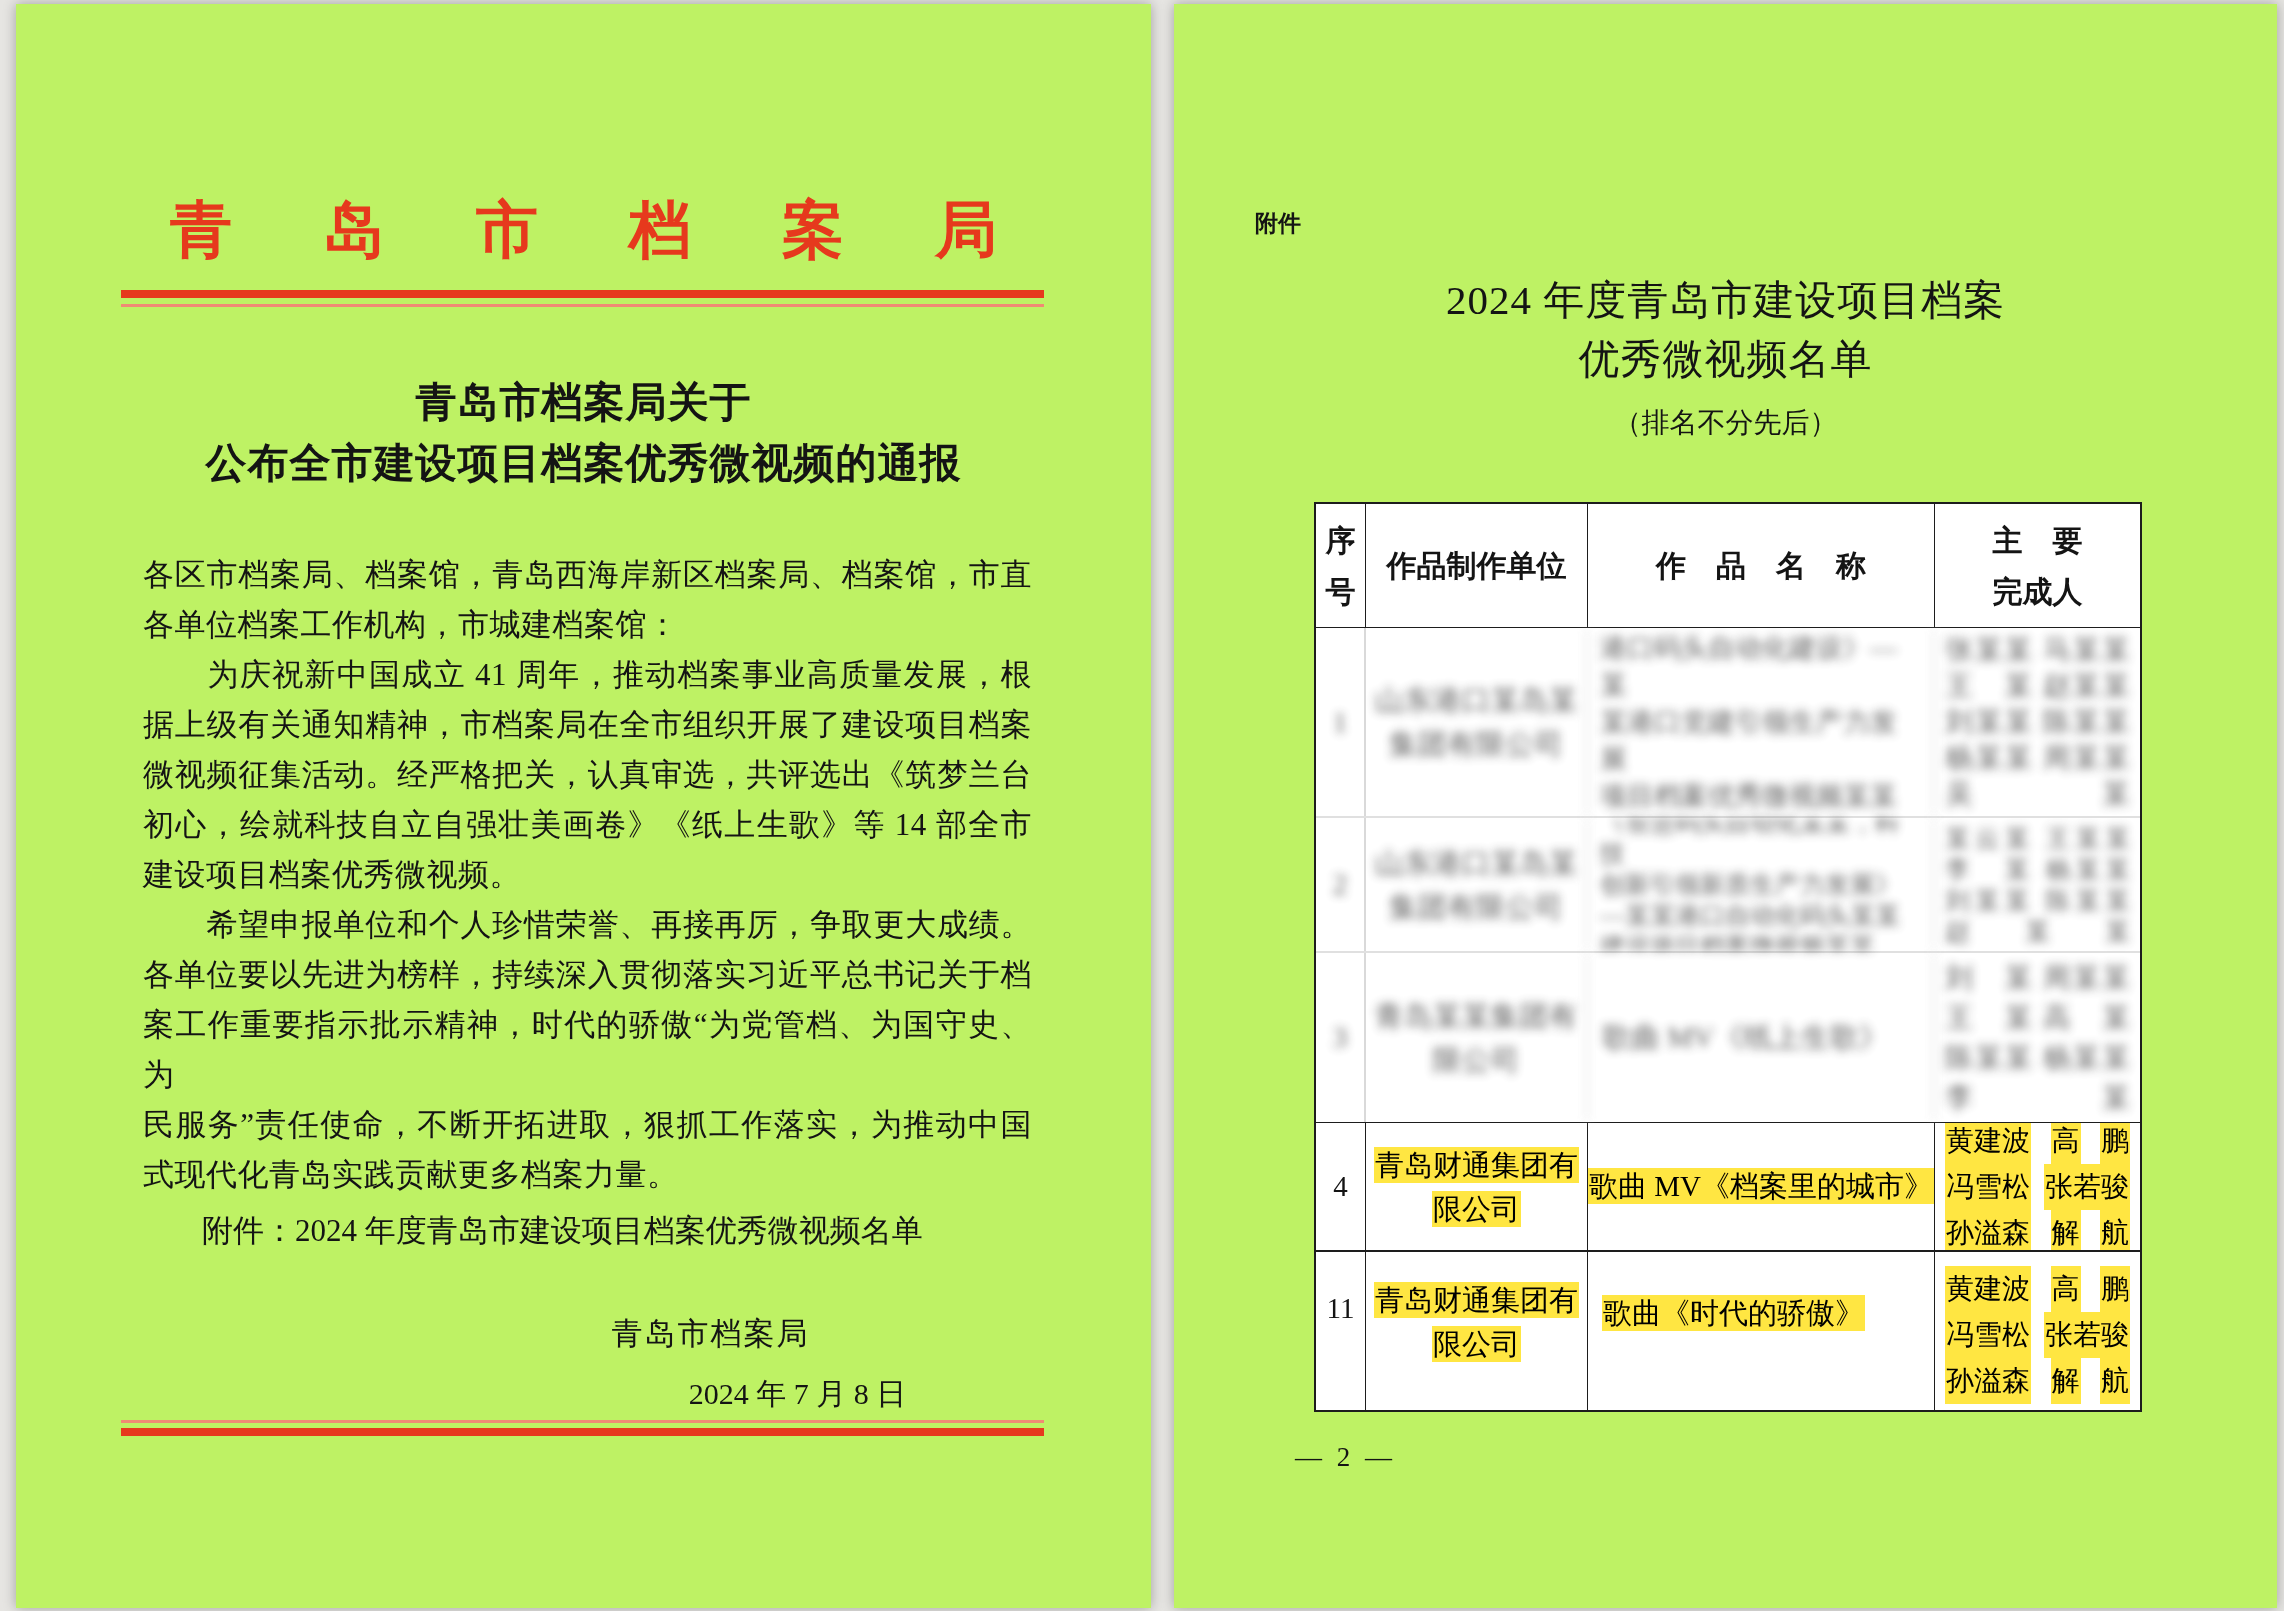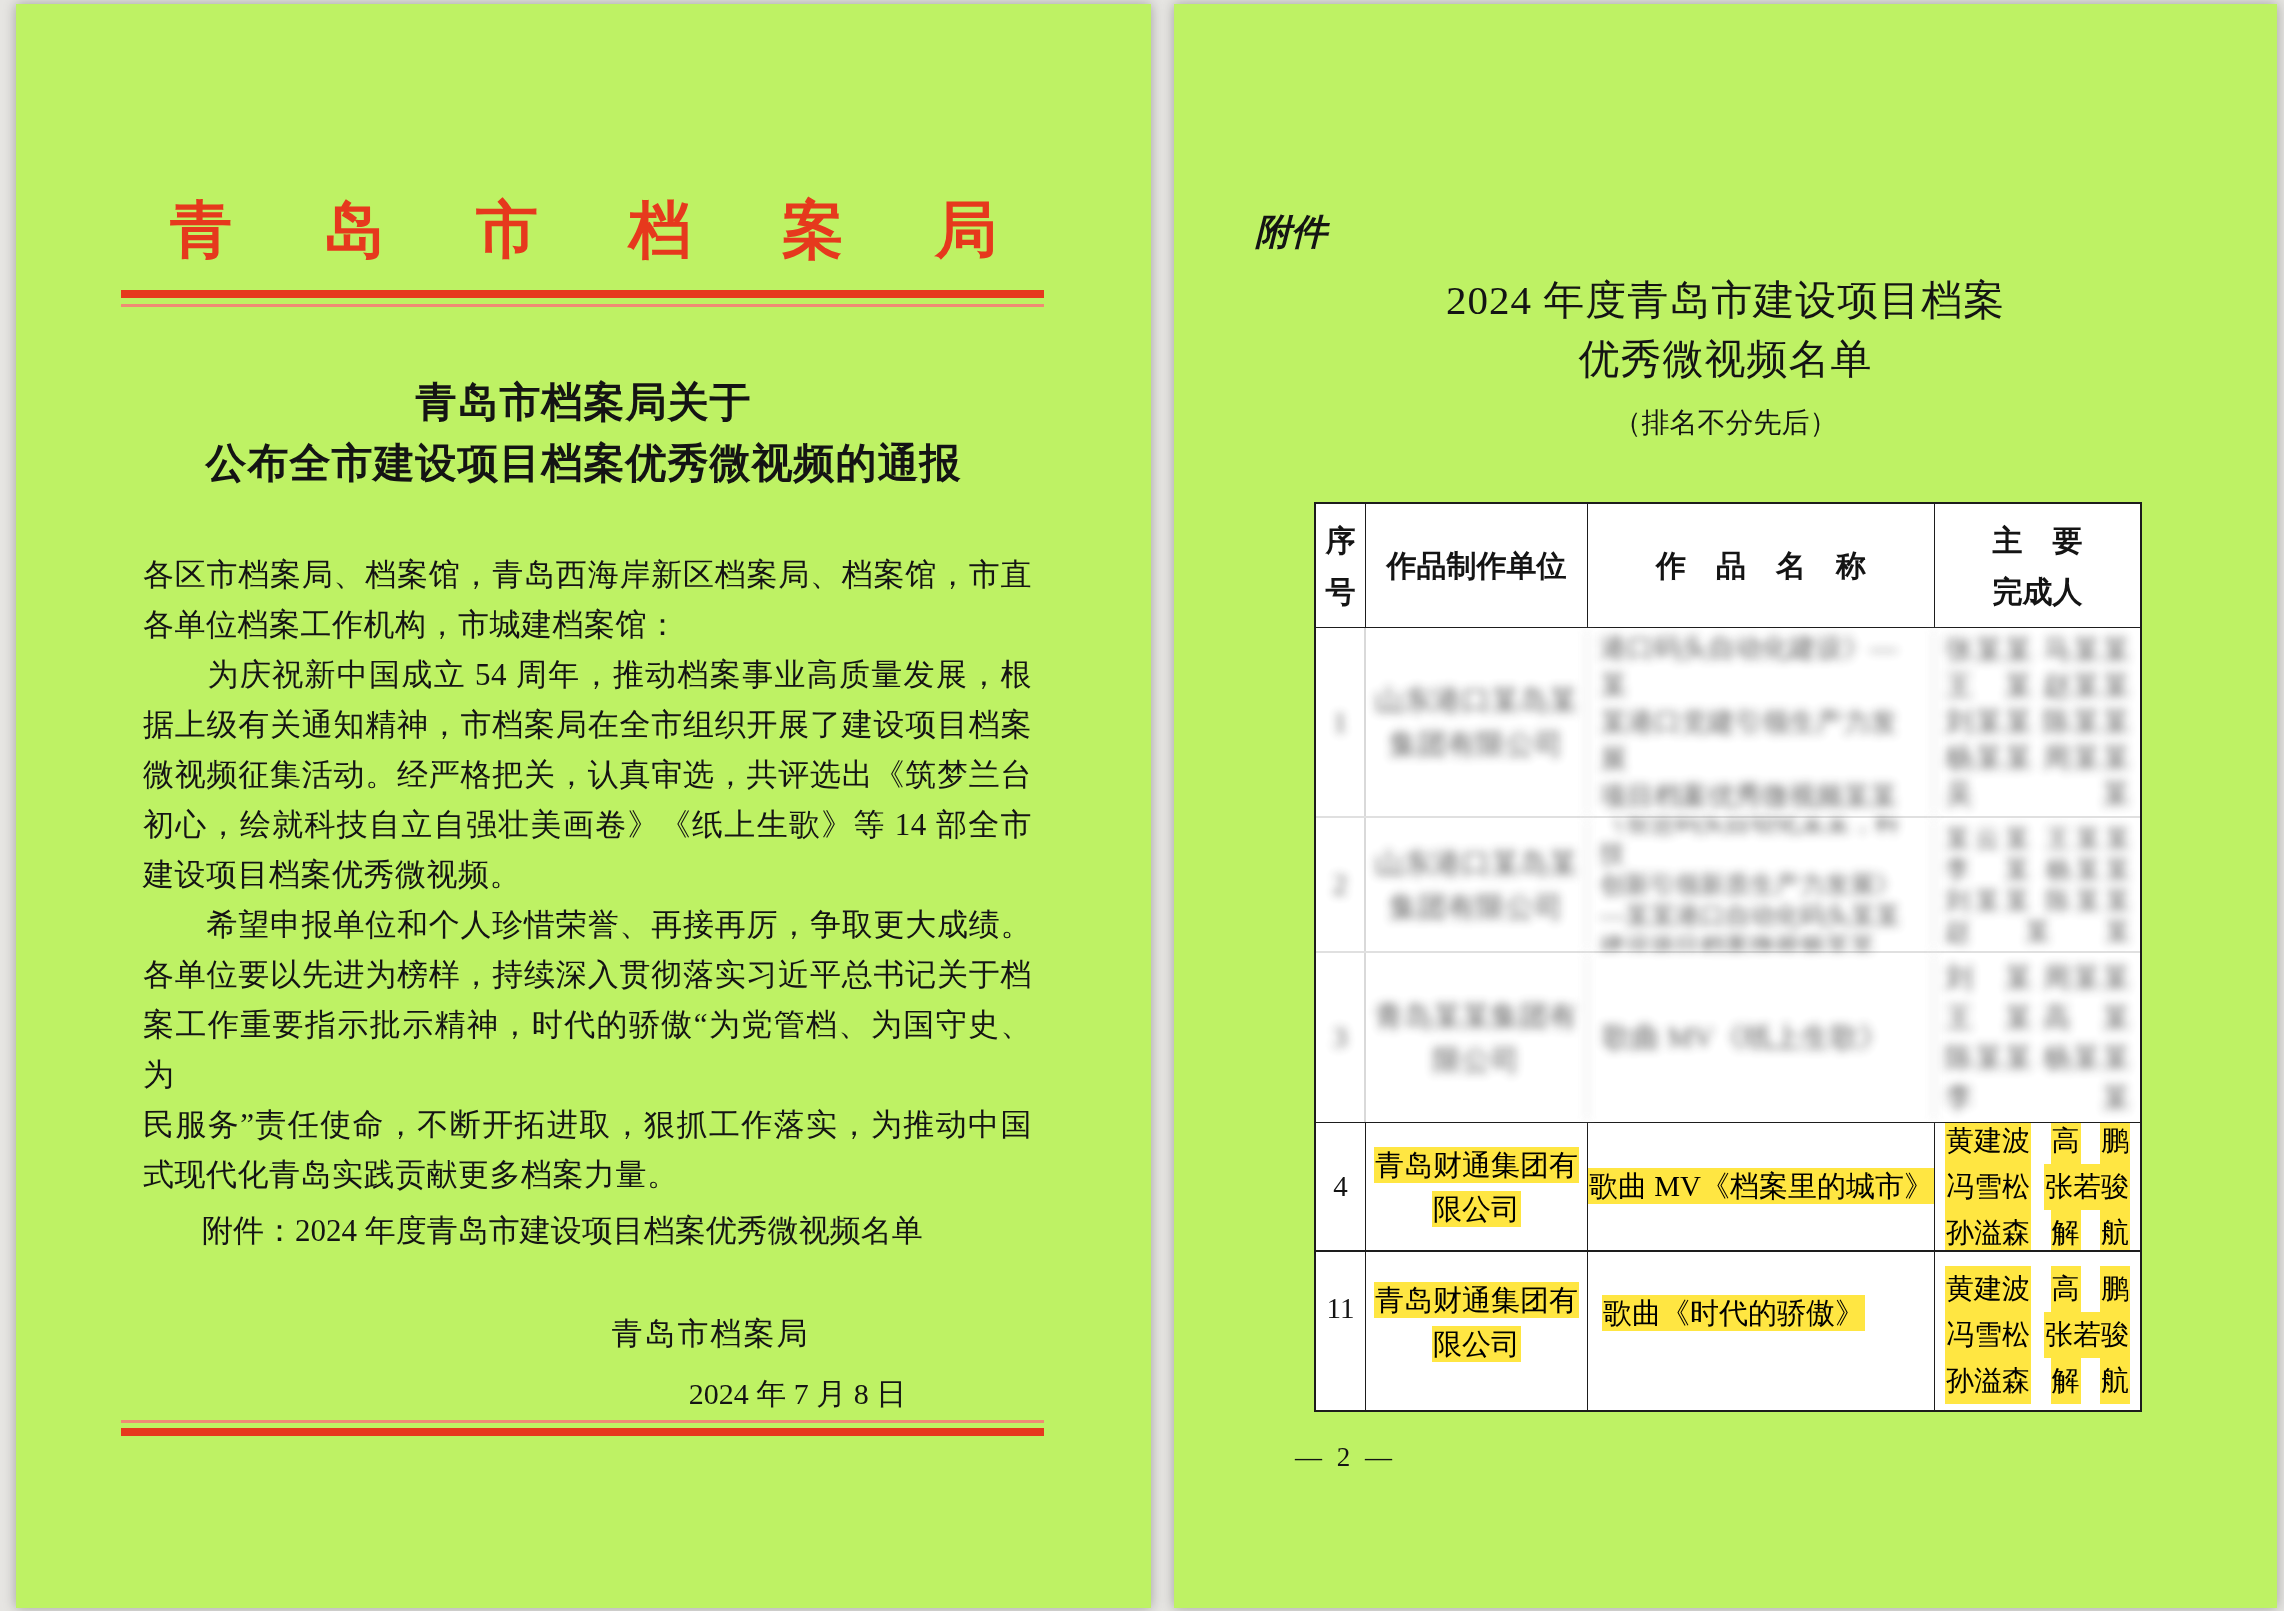--- a/index.html
+++ b/index.html
@@ -28,22 +28,22 @@
   .bl{text-align:justify;text-align-last:justify;}
   .bl.end{text-align-last:left;}
   .attach-line{position:absolute;left:127px;right:119px;top:1206px;
     font-size:31px;padding-left:59px;box-sizing:border-box;}
   .signer{position:absolute;top:1309px;left:0;width:100%;text-align:center;
     font-size:31px;letter-spacing:2px;transform:translateX(127px);}
   .sign-date{position:absolute;top:1370px;left:0;width:100%;text-align:center;
     font-size:30px;transform:translateX(214px);}
 
   
-  .attach-label{position:absolute;left:81px;top:204px;font-size:36px;
-    font-family:"Liberation Sans","DejaVu Sans",sans-serif;font-weight:600;font-style:italic;}
+  .attach-label{position:absolute;left:81px;top:204px;font-size:23px;
+    font-family:"Liberation Sans","DejaVu Sans",sans-serif;font-weight:600;}
   .r-title{position:absolute;top:267px;left:0;width:100%;text-align:center;
     font-size:41px;font-weight:normal;line-height:59px;letter-spacing:1px;}
   .r-sub{position:absolute;top:400px;left:0;width:100%;text-align:center;font-size:28px;}
   .tbl{position:absolute;left:140px;top:498px;width:828px;box-sizing:border-box;
     border:2px solid #1d1d1d;background:#fff;}
   .tr{display:flex;}
   .td{box-sizing:border-box;display:flex;flex-direction:column;justify-content:center;
       overflow:hidden;}
   .c1{width:50px;text-align:center;}
   .c2{width:222px;}
@@ -93,21 +93,21 @@
       <div class="thick"></div>
       <div class="thin"></div>
     </div>
     <div class="doc-title">
       <div>青岛市档案局关于</div>
       <div>公布全市建设项目档案优秀微视频的通报</div>
     </div>
     <div class="body-block">
       <div class="bl">各区市档案局、档案馆，青岛西海岸新区档案局、档案馆，市直</div>
       <div class="bl end">各单位档案工作机构，市城建档案馆：</div>
-      <div class="bl">　　为庆祝新中国成立 54 周年，推动档案事业高质量发展，根</div>
+      <div class="bl">　　为庆祝新中国成立 41 周年，推动档案事业高质量发展，根</div>
       <div class="bl">据上级有关通知精神，市档案局在全市组织开展了建设项目档案</div>
       <div class="bl">微视频征集活动。经严格把关，认真审选，共评选出《筑梦兰台</div>
       <div class="bl">初心，绘就科技自立自强壮美画卷》《纸上生歌》等 14 部全市</div>
       <div class="bl end">建设项目档案优秀微视频。</div>
       <div class="bl">　　希望申报单位和个人珍惜荣誉、再接再厉，争取更大成绩。</div>
       <div class="bl">各单位要以先进为榜样，持续深入贯彻落实习近平总书记关于档</div>
       <div class="bl">案工作重要指示批示精神，时代的骄傲“为党管档、为国守史、为</div>
       <div class="bl">民服务”责任使命，不断开拓进取，狠抓工作落实，为推动中国</div>
       <div class="bl end">式现代化青岛实践贡献更多档案力量。</div>
     </div>

